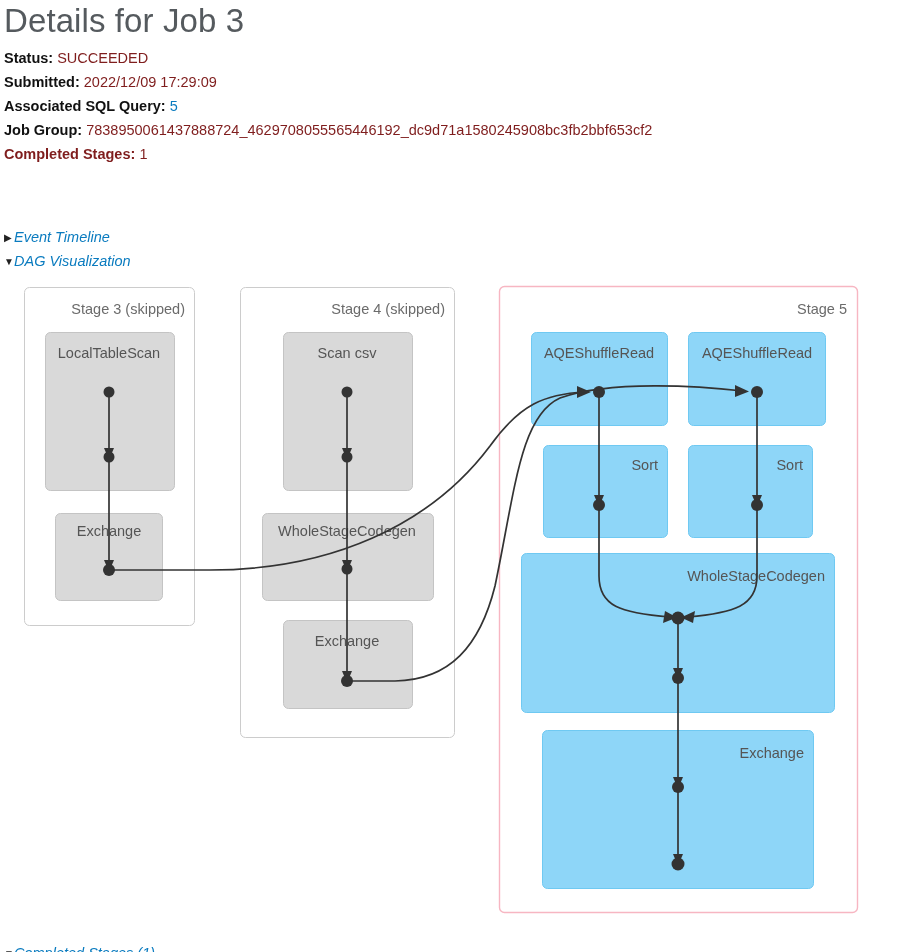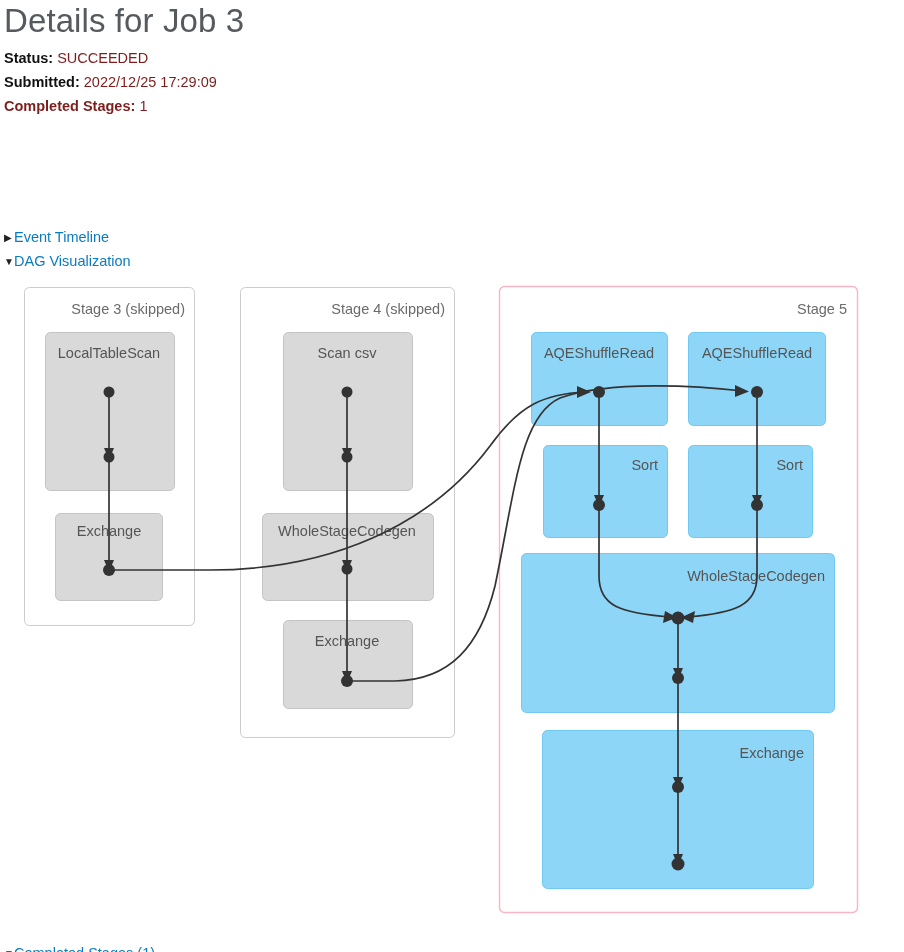--- a/index.html
+++ b/index.html
@@ -76,21 +76,21 @@
 
   .caret {
     display: inline-block;
     width: 10px;
     color: #222222;
     font-size: 10px;
     vertical-align: 1px;
   }
   .caret-right::before { content: "\25B6"; }
   .caret-down::before  { content: "\25BC"; }
-  .toggle-label { text-decoration: none; }
+  .toggle-label { text-decoration: none; font-style: italic; }
 
   
   #dag-viz {
     position: absolute;
     left: 0;
     top: 276px;
     width: 728px;
     height: 660px;
   }
   #dag-svg {
@@ -159,25 +159,33 @@
 
 <div id="summary-list">
 
   <div class="summary-row">
     <span class="summary-label">Status:</span>
     <span class="summary-value">SUCCEEDED</span>
   </div>
 
   <div class="summary-row">
     <span class="summary-label">Submitted:</span>
-    <span class="summary-value">2022/12/25 17:29:09</span>
-  </div>
-
-
-
+    <span class="summary-value">2022/12/09 17:29:09</span>
+  </div>
+
+
+  <div class="summary-row">
+    <span class="summary-label">Associated SQL Query:</span>
+    <span class="summary-value link">5</span>
+  </div>
+
+  <div class="summary-row">
+    <span class="summary-label">Job Group:</span>
+    <span class="summary-value">7838950061437888724_4629708055565446192_dc9d71a1580245908bc3fb2bbf653cf2</span>
+  </div>
 
   <div class="summary-row">
     <span class="summary-label link">Completed Stages:</span>
     <span class="summary-value">1</span>
   </div>
 
 
 </div>
 
 <div class="toggle-row" id="toggle-event-timeline">

